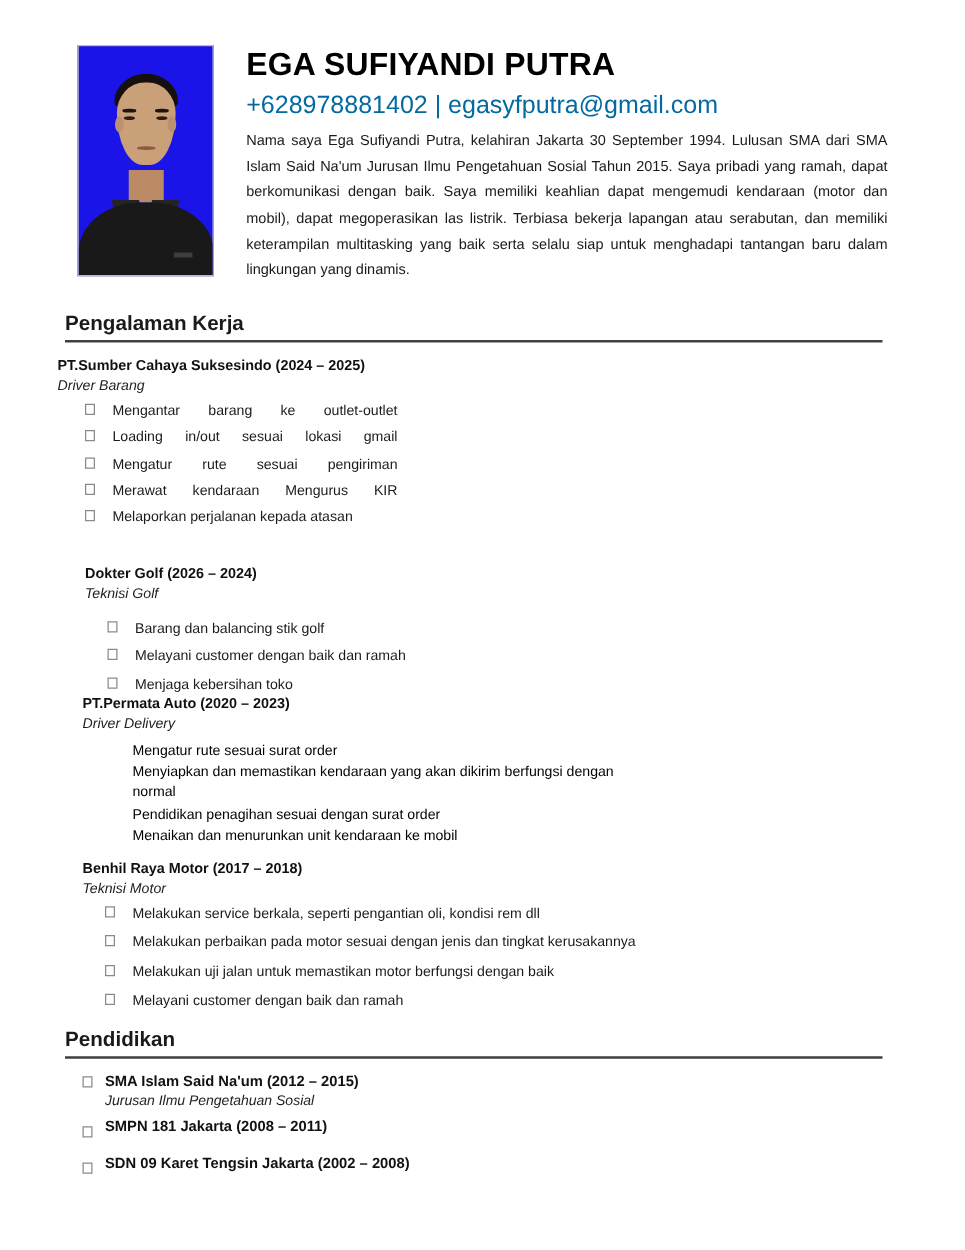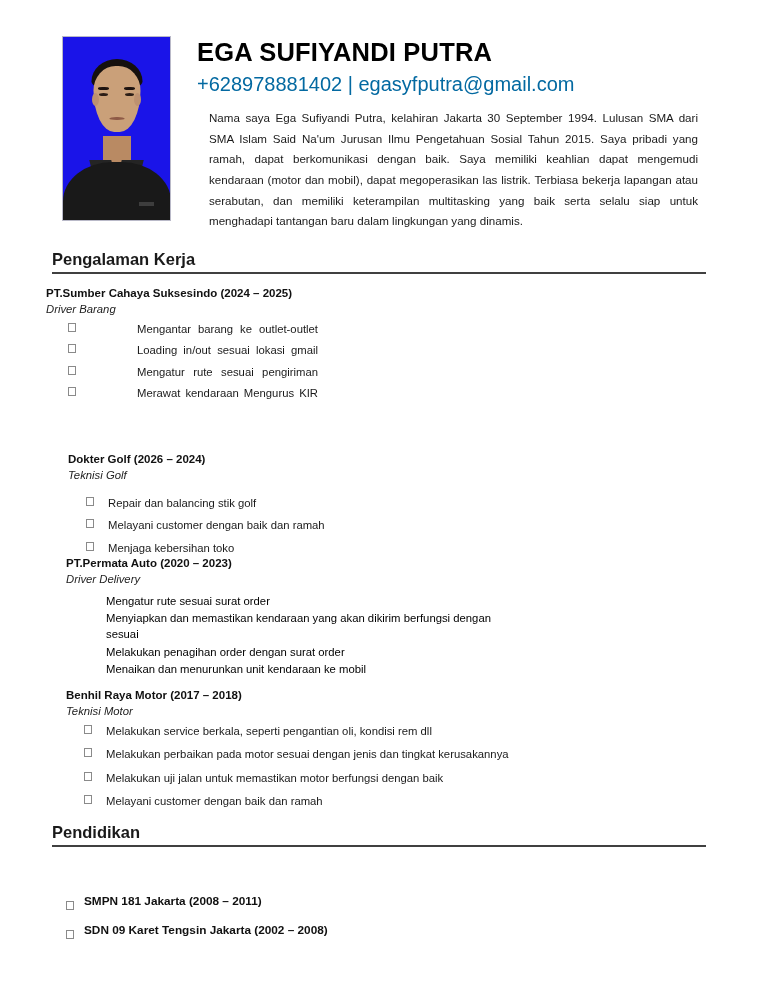--- a/index.html
+++ b/index.html
@@ -167,21 +167,21 @@
     color: #0369a1;
     margin: 0 0 7px 0;
     line-height: 1.2;
   }
 
   .summary {
     font-size: 11.6px;
     line-height: 1.78;
     text-align: justify;
     color: #1a1a1a;
-    margin: 12px;
+    margin: 0;
   }
 
   
   .section-head {
     position: absolute;
     left: 52px;
     width: 654px;
   }
   .section-head .title {
     font-size: 16.5px;
@@ -232,21 +232,20 @@
   }
   .bul .txt {
     display: block;
     margin-left: 0;
   }
 
   
   .bul.just .txt {
     text-align: justify;
     text-align-last: justify;
-    margin-left: 47px;
   }
 
   
   .edu { position: absolute; }
   .edu .box {
     position: absolute;
     left: 0;
     width: 8px;
     height: 9px;
     border: 1px solid #8a8a8a;
@@ -316,30 +315,34 @@
         <span class="txt">Loading in/out sesuai lokasi gmail</span>
       </div>
       <div class="bul just" style="margin-top:5px; padding-left:22px;">
         <span class="box"></span>
         <span class="txt">Mengatur rute sesuai pengiriman</span>
       </div>
       <div class="bul just" style="margin-top:5px; padding-left:22px;">
         <span class="box"></span>
         <span class="txt">Merawat kendaraan Mengurus KIR</span>
       </div>
+      <div class="bul" style="margin-top:5px; padding-left:22px;">
+        <span class="box"></span>
+        <span class="txt">Melaporkan perjalanan kepada atasan</span>
+      </div>
     </div>
   </div>
 
   <div class="entry" style="left:68px; top:452px; width:420px;">
     <div class="org">Dokter Golf (2026 – 2024)</div>
     <div class="role">Teknisi Golf</div>
     <div class="bullets" style="width:330px; margin-left:18px; margin-top:12px;">
       <div class="bul" style="margin-top:0px; padding-left:22px;">
         <span class="box"></span>
-        <span class="txt">Repair dan balancing stik golf</span>
+        <span class="txt">Barang dan balancing stik golf</span>
       </div>
       <div class="bul" style="margin-top:6px; padding-left:22px;">
         <span class="box"></span>
         <span class="txt">Melayani customer dengan baik dan ramah</span>
       </div>
       <div class="bul" style="margin-top:6px; padding-left:22px;">
         <span class="box"></span>
         <span class="txt">Menjaga kebersihan toko</span>
       </div>
     </div>
@@ -349,22 +352,22 @@
     <div class="org">PT.Permata Auto (2020 – 2023)</div>
     <div class="role">Driver Delivery</div>
 
     <div class="bullets" style="margin-left:18px; margin-top:4px; height:78px;">
       <span class="box" style="position:absolute; left:0; top:4px;"></span>
       <span class="box" style="position:absolute; left:0; top:22px;"></span>
       <span class="box" style="position:absolute; left:0; top:44px;"></span>
       <span class="box" style="position:absolute; left:0; top:59px;"></span>
 
       <div style="position:absolute; left:22px; top:2px; width:420px; font-size:11.3px; line-height:1.45;">Mengatur rute sesuai surat order</div>
-      <div style="position:absolute; left:22px; top:19px; width:420px; font-size:11.3px; line-height:1.45;">Menyiapkan dan memastikan kendaraan yang akan dikirim berfungsi dengan sesuai</div>
-      <div style="position:absolute; left:22px; top:53px; width:420px; font-size:11.3px; line-height:1.45;">Melakukan penagihan order dengan surat order</div>
+      <div style="position:absolute; left:22px; top:19px; width:420px; font-size:11.3px; line-height:1.45;">Menyiapkan dan memastikan kendaraan yang akan dikirim berfungsi dengan normal</div>
+      <div style="position:absolute; left:22px; top:53px; width:420px; font-size:11.3px; line-height:1.45;">Pendidikan penagihan sesuai dengan surat order</div>
       <div style="position:absolute; left:22px; top:70px; width:420px; font-size:11.3px; line-height:1.45;">Menaikan dan menurunkan unit kendaraan ke mobil</div>
     </div>
   </div>
 
   <div class="entry" style="left:66px; top:688px; width:520px;">
     <div class="org">Benhil Raya Motor (2017 – 2018)</div>
     <div class="role">Teknisi Motor</div>
     <div class="bullets" style="margin-left:18px; margin-top:4px;">
       <div class="bul" style="margin-top:0px; padding-left:22px;">
         <span class="box"></span>
@@ -383,20 +386,27 @@
         <span class="txt">Melayani customer dengan baik dan ramah</span>
       </div>
     </div>
   </div>
 
   <div class="section-head" style="top:823px;">
     <div class="title">Pendidikan</div>
     <div class="rule"></div>
   </div>
 
+  <div class="edu" style="left:66px; top:858px; width:420px;">
+    <span class="box" style="top:3px;"></span>
+    <div style="margin-left:18px;">
+      <div class="school">SMA Islam Said Na'um (2012 – 2015)</div>
+      <div class="major">Jurusan Ilmu Pengetahuan Sosial</div>
+    </div>
+  </div>
 
   <div class="edu" style="left:66px; top:894px; width:420px;">
     <span class="box" style="top:7px;"></span>
     <div style="margin-left:18px;">
       <div class="school">SMPN 181 Jakarta (2008 – 2011)</div>
     </div>
   </div>
 
   <div class="edu" style="left:66px; top:923px; width:440px;">
     <span class="box" style="top:7px;"></span>

